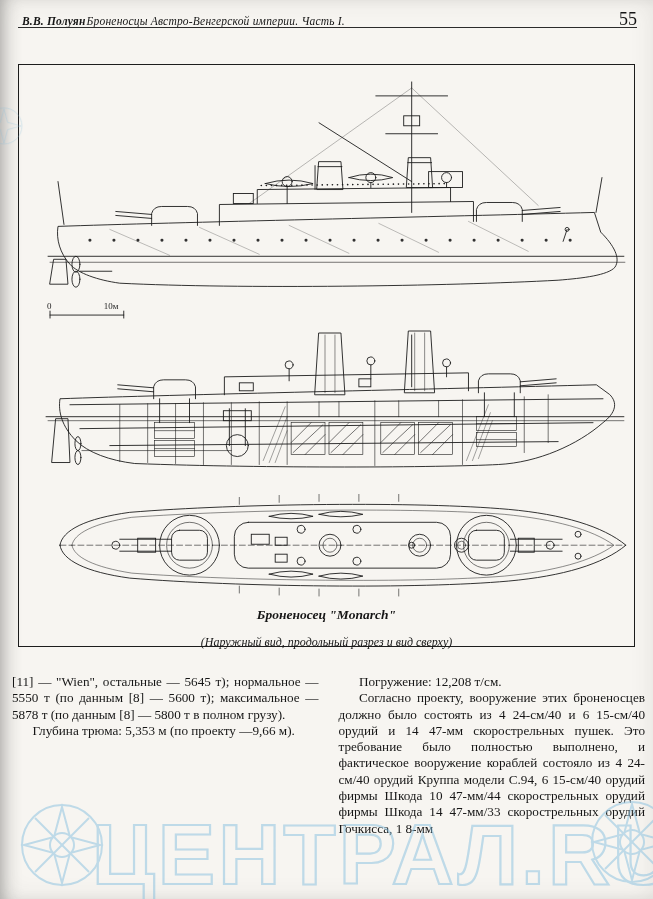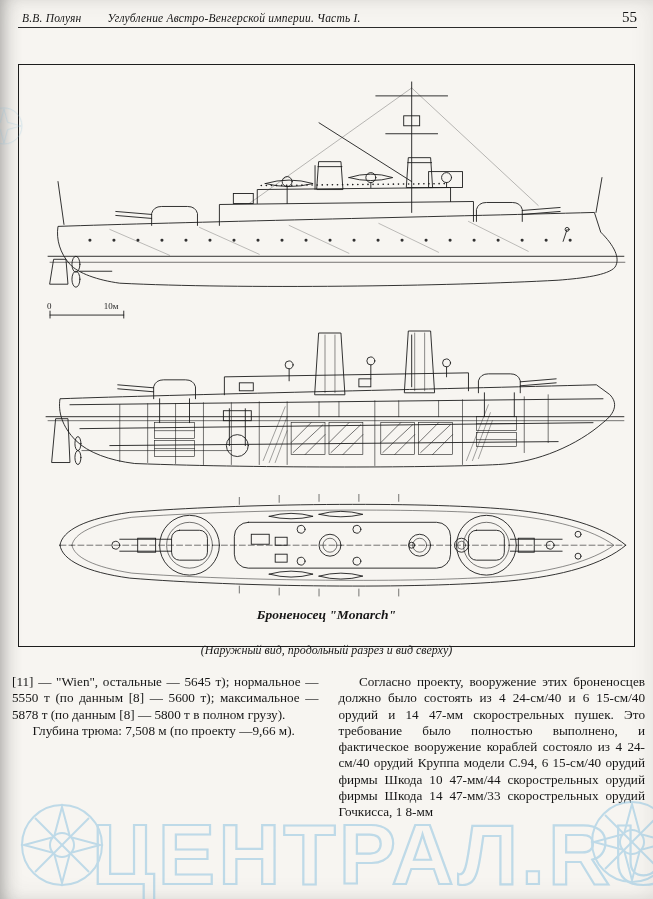--- a/index.html
+++ b/index.html
@@ -11,32 +11,32 @@
   .page::after{
     content:"";position:absolute;inset:0;pointer-events:none;
     box-shadow:inset 14px 0 20px -14px rgba(40,40,40,.45), inset 0 0 24px rgba(60,60,60,.10);
   }
   
   .header{
     position:absolute;top:9px;left:22px;right:16px;
     display:flex;justify-content:space-between;align-items:baseline;
   }
   .header-left{font-style:italic;font-size:11.5px;letter-spacing:.2px;}
-  .header-left .author{margin-right:26px;}
-  .page-num{font-size:15px;text-align:center;}
+  .header-left .author{margin-right:1px;font-weight:bold;}
+  .page-num{font-size:18px;text-align:center;}
   .header-rule{position:absolute;top:27px;left:18px;right:16px;border-top:1px solid #2b2b2b;}
   
   .figure-box{
     position:absolute;left:18px;top:64px;width:617px;height:583px;
     border:1px solid #1d1d1d;box-sizing:border-box;
   }
   .figure-box svg.drawing{display:block;margin:1px auto 0;}
   .caption{position:absolute;left:0;right:0;top:542px;text-align:center;}
   .caption-title{font-weight:bold;font-style:italic;font-size:13.5px;}
-  .caption-sub{font-style:italic;font-size:12px;margin-top:20px;}
+  .caption-sub{font-style:italic;font-size:12px;margin-top:12px;}
   
   .columns{
     position:absolute;left:12px;right:8px;top:674px;
     display:flex;gap:20px;
   }
   .col{flex:1 1 0;}
   .col p{
     margin:0;text-indent:1.55em;text-align:justify;
     font-size:13.2px;line-height:16.3px;
   }
@@ -44,21 +44,21 @@
   
   .watermark{position:absolute;inset:0;pointer-events:none;z-index:5;}
 </style>
 </head>
 <body>
 
 <div class="page">
 
   <div class="header">
     <div class="header-left">
-      <span class="author">В.В. Полуян</span><span>Углубление Австро-Венгерской империи. Часть I.</span>
+      <span class="author">В.В. Полуян</span><span>Броненосцы Австро-Венгерской империи. Часть I.</span>
     </div>
     <span class="page-num">55</span>
   </div>
   <div class="header-rule"></div>
 
   <div class="figure-box">
     <svg class="drawing" width="613" height="538" viewBox="0 0 615 540">
       <g stroke="#1c1c1c" fill="none" stroke-width="0.9" stroke-linecap="round">
 
         <g>
@@ -335,23 +335,24 @@
 
     <div class="caption">
       <div class="caption-title">Броненосец "Monarch"</div>
       <div class="caption-sub">(Наружный вид, продольный разрез и вид сверху)</div>
     </div>
   </div>
 
   <div class="columns">
     <div class="col">
       <p class="noindent">[11] — "Wien", остальные — 5645 т); нормальное — 5550 т (по данным [8] — 5600 т); максимальное — 5878 т (по данным [8] — 5800 т в полном грузу).</p>
-      <p>Глубина трюма: 7,508 м (по проекту —9,66 м).</p>
+      <p>Глубина трюма: 5,353 м (по проекту —9,66 м).</p>
     </div>
     <div class="col">
+      <p>Погружение: 12,208 т/см.</p>
       <p>Согласно проекту, вооружение этих броненосцев должно было состоять из 4 24-см/40 и 6 15-см/40 орудий и 14 47-мм скорострельных пушек. Это требование было полностью выполнено, и фактическое вооружение кораблей состояло из 4 24-см/40 орудий Круппа модели C.94, 6 15-см/40 орудий фирмы Шкода 10 47-мм/44 скорострельных орудий фирмы Шкода 14 47-мм/33 скорострельных орудий Гочкисса, 1 8-мм</p>
     </div>
   </div>
 
   <svg class="watermark" width="653" height="899" viewBox="0 0 653 899">
     <g stroke="#85bede" fill="none" opacity="0.5">
       <text x="92" y="884" font-family="Liberation Sans, sans-serif" font-weight="bold" font-size="86" letter-spacing="3" stroke-width="2.2">ЦЕНТРАЛ.RU</text>
 
       <g transform="translate(62,845)" stroke-width="2">
         <circle r="40"></circle>

